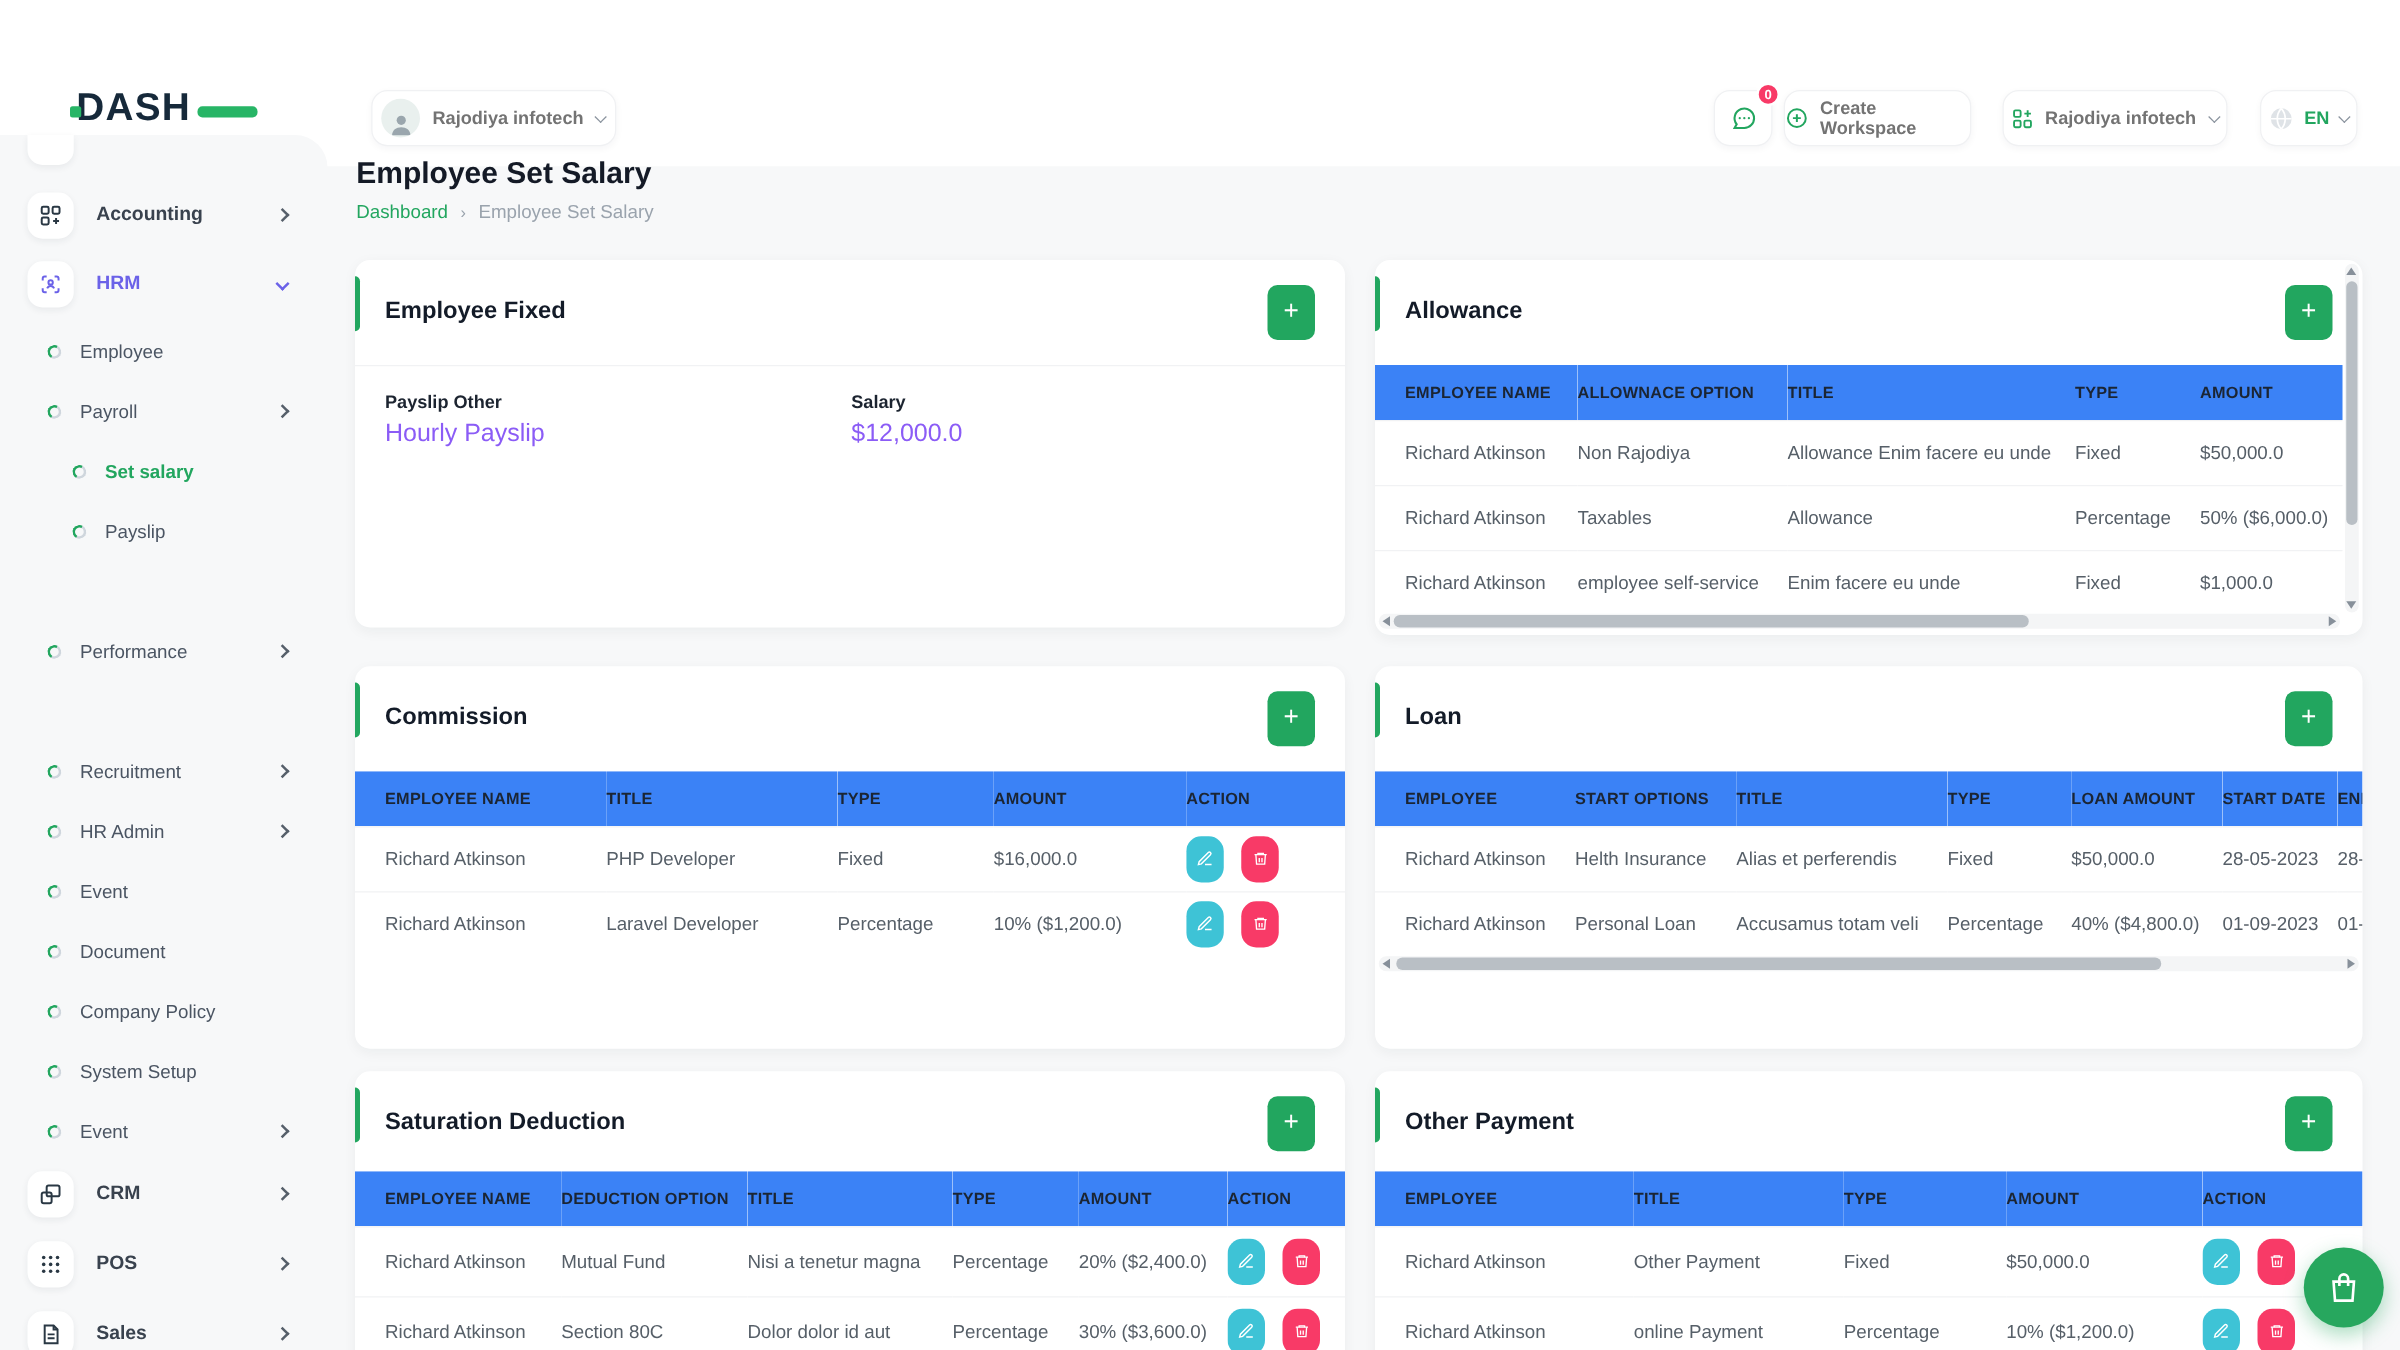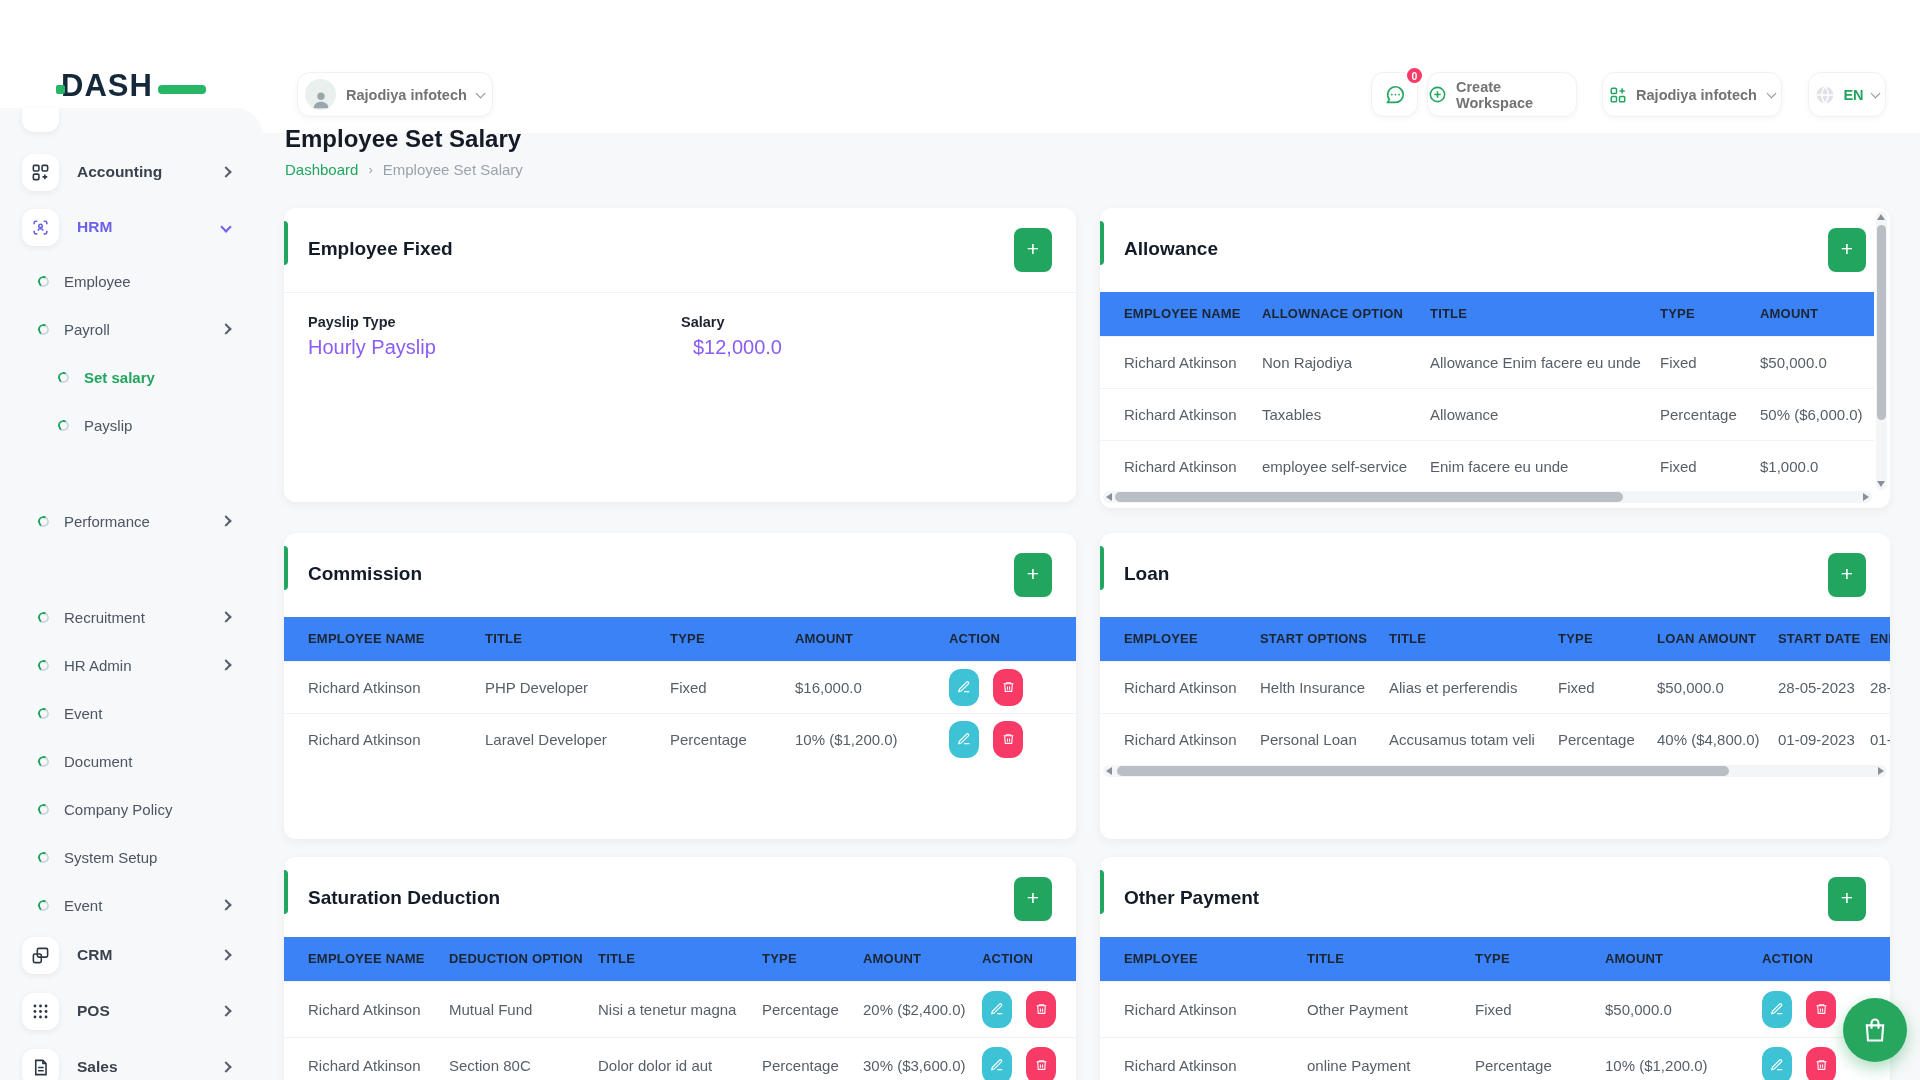--- a/index.html
+++ b/index.html
@@ -279,24 +279,24 @@
     <span class="crumb-home">Dashboard</span>
     <span class="crumb-sep">›</span>
     <span class="crumb-cur">Employee Set Salary</span>
   </div>
 
   <div class="card" style="left:284px;top:208px;width:792px;height:294px;">
     <div class="accent"></div>
     <div class="card-title">Employee Fixed</div>
     <button class="add-btn">+</button>
     <div class="head-divider"></div>
-    <div class="field-label" style="left:24px;top:106px;">Payslip Type</div>
+    <div class="field-label" style="left:24px;top:106px;">Payslip Other</div>
     <div class="field-value" style="left:24px;top:128px;">Hourly Payslip</div>
     <div class="field-label" style="left:397px;top:106px;">Salary</div>
-    <div class="field-value" style="left:409px;top:128px;">$12,000.0</div>
+    <div class="field-value" style="left:397px;top:128px;">$12,000.0</div>
   </div>
 
   <div class="card" style="left:1100px;top:208px;width:790px;height:300px;">
     <div class="accent"></div>
     <div class="card-title">Allowance</div>
     <button class="add-btn">+</button>
     <div class="table-zone" style="right:16px;">
         <table class="tbl">
           <colgroup>
             <col style="width: 162px;">

